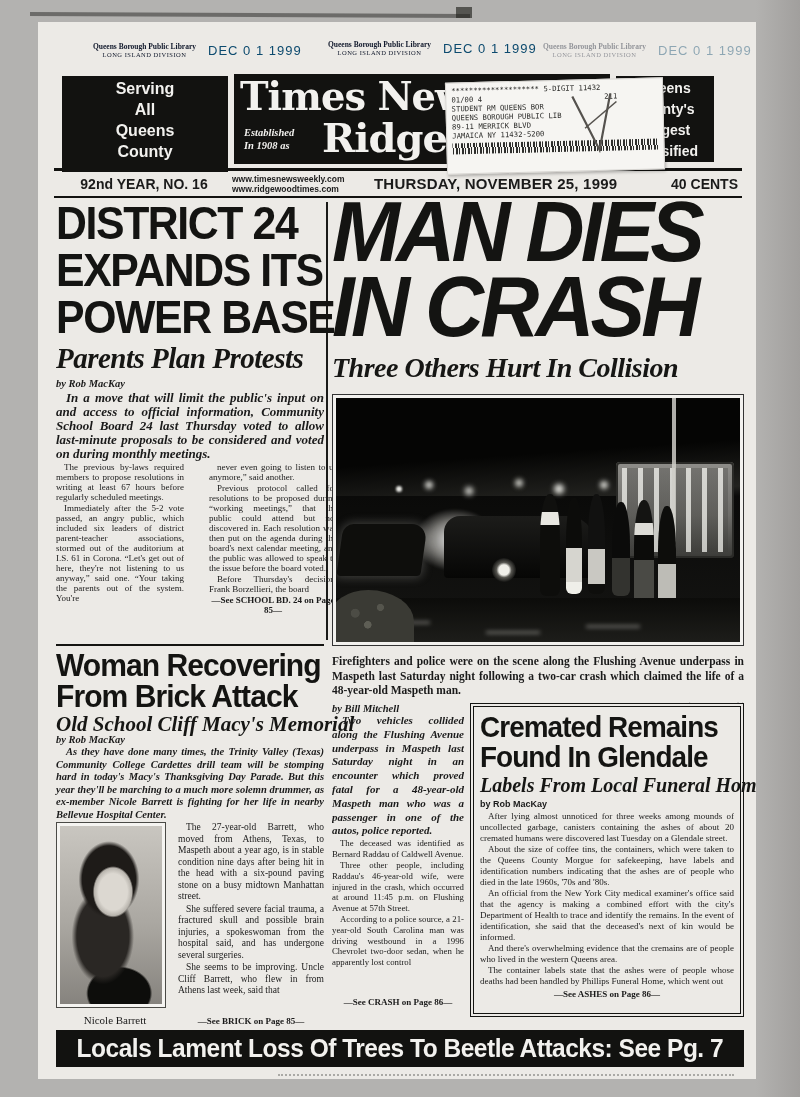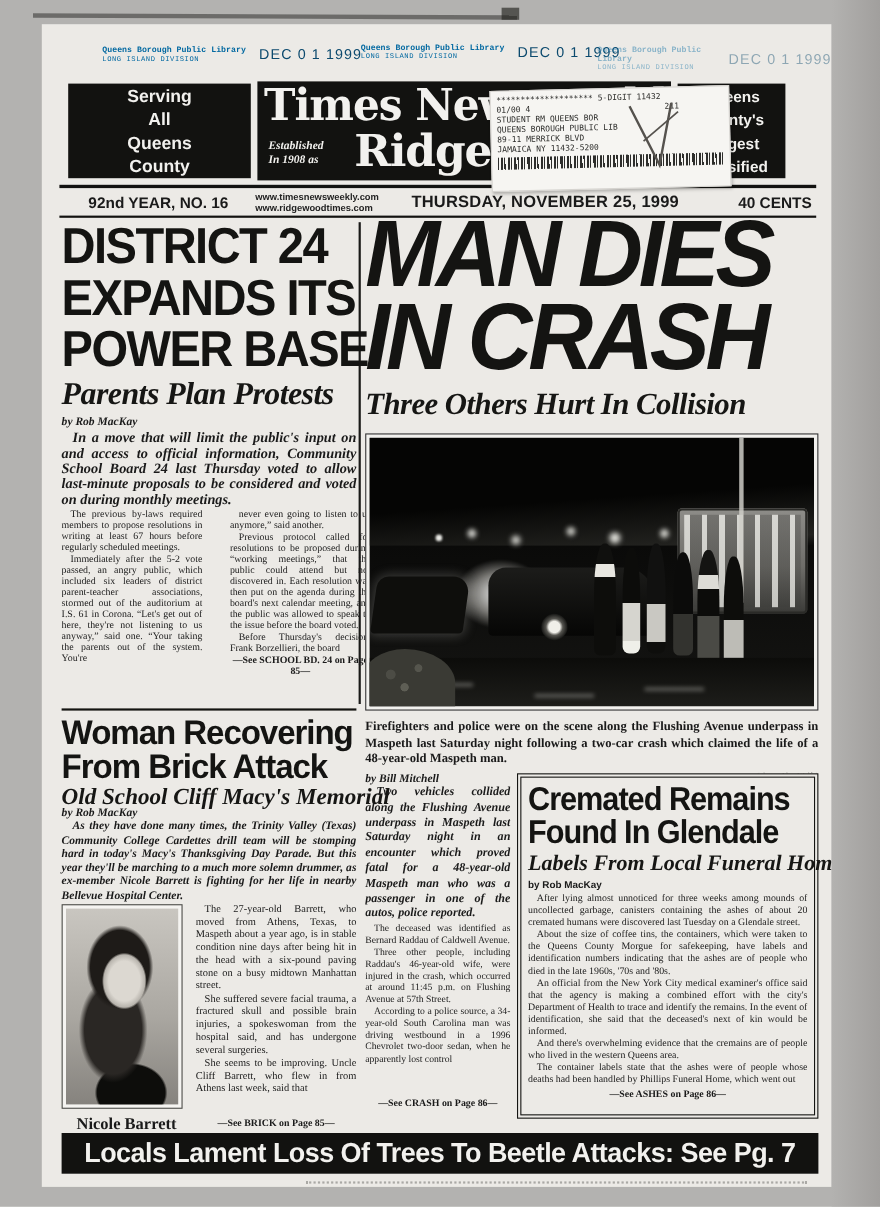--- a/index.html
+++ b/index.html
@@ -6,32 +6,32 @@
   html,body { width:800px; height:1097px; }
   body { background:#b3b2b0; font-family:"Liberation Serif",serif; color:#1a1a1a; position:relative; overflow:hidden; }
   .paper { position:absolute; left:38px; top:22px; width:718px; height:1057px; background:#eceae6; }
   .edge-right { position:absolute; right:0; top:0; width:44px; height:1097px; background:linear-gradient(90deg,#b3b2b0,#a19f9d); }
   .smudge1 { position:absolute; left:30px; top:13px; width:440px; height:4px; background:#32322f; opacity:.55; transform:rotate(.25deg); }
   .smudge2 { position:absolute; left:456px; top:7px; width:16px; height:11px; background:#23231f; opacity:.65; }
 
   
   .stamps { position:absolute; left:0; top:16px; width:718px; height:34px; }
   .stamp { position:absolute; display:flex; gap:12px; align-items:center; }
-  .stamp-text { font-family:Liberation Mono, monospace; color:#0369a1; }
+  .stamp-text { font-family:Liberation Serif, serif; color:#0f172a; text-align:center; }
   .stamp-lib { font-size:7.5px; font-weight:bold; }
   .stamp-div { font-size:6.5px; letter-spacing:.5px; }
   .stamp-date { font-family:"Liberation Sans",sans-serif; font-weight:normal; font-size:13px; color:#0c4a6e; letter-spacing:1px; white-space:nowrap; }
   .stamp.s1 { left:55px; top:4px; }
   .stamp.s2 { left:290px; top:2px; }
   .stamp.s3 { left:505px; top:4px; opacity:.42; }
 
   
   .masthead { position:absolute; left:0; top:52px; width:718px; height:90px; }
   .mbox { position:absolute; background:#121210; color:#f2f1ee; text-align:center; font-family:"Liberation Sans",sans-serif; font-weight:bold; }
-  .mbox-left { left:24px; top:2px; width:166px; height:86px; font-size:16px; line-height:21px; padding-top:2px; }
+  .mbox-left { left:24px; top:2px; width:166px; height:96px; font-size:16px; line-height:21px; padding-top:2px; }
   .mbox-center { left:196px; top:0; width:376px; height:90px; font-family:"DejaVu Serif",serif; }
   .mbox-right { left:578px; top:2px; width:98px; height:86px; font-size:14px; line-height:21px; padding-top:2px; }
   .mast-title { position:absolute; left:6px; top:0px; width:364px; font-size:40px; line-height:44px; font-weight:bold; white-space:nowrap; letter-spacing:-1px; transform:scaleX(.96); transform-origin:left; }
   .mast-sub { position:absolute; left:88px; top:42px; width:282px; font-size:40px; line-height:44px; font-weight:bold; text-align:right; white-space:nowrap; letter-spacing:-1px; }
   .mast-est { position:absolute; left:10px; top:52px; font-size:10.5px; font-style:italic; line-height:13px; font-family:"Liberation Serif",serif; text-align:left; }
 
   
   .mail-label { position:absolute; left:408px; top:58px; width:218px; height:92px; background:#f6f5f2; border:1px solid #d6d4d0; transform:rotate(-1.4deg); z-index:6; padding:3px 5px; font-family:"DejaVu Sans Mono",monospace; font-size:7.3px; line-height:9px; color:#2c2c2a; box-shadow:1px 2px 3px rgba(0,0,0,.25); }
   .mail-row2 { display:flex; justify-content:space-between; padding-right:40px; }
   .barcode { margin-top:3px; height:11px; background:repeating-linear-gradient(90deg,#2e2e2c 0 1px,transparent 1px 3px,#2e2e2c 3px 5px,transparent 5px 6px); }
@@ -72,21 +72,21 @@
   .brick-lede { position:absolute; left:18px; top:724px; width:268px; font-size:10.5px; line-height:12.5px; }
   .brick-photo { position:absolute; left:18px; top:800px; width:110px; height:186px; background:#f5f4f1; border:1px solid #4a4a46; padding:3px; }
   .portrait { width:102px; height:178px;
     background:
       radial-gradient(ellipse 26px 33px at 52% 37%, #dcd8d1 55%, #b8b4ad 72%, rgba(0,0,0,0) 78%),
       radial-gradient(ellipse 46px 58px at 48% 30%, #1e1b18 58%, rgba(0,0,0,0) 66%),
       radial-gradient(ellipse 52px 80px at 42% 62%, #2a2724 50%, rgba(0,0,0,0) 60%),
       radial-gradient(ellipse 44px 36px at 58% 94%, #0d0d0b 70%, rgba(0,0,0,0) 75%),
       linear-gradient(180deg,#c9c6c0 0%,#aaa7a1 55%,#86837e 100%);
   }
-  .brick-photo-cap { position:absolute; left:18px; top:992px; width:118px; text-align:center; font-weight:bold; font-size:15px; }
+  .brick-photo-cap { position:absolute; left:18px; top:992px; width:118px; text-align:center; font-weight:normal; font-size:11px; }
   .brick-body { position:absolute; left:140px; top:800px; width:146px; }
   .brick-body .bodyblock { height:192px; overflow:hidden; }
   .brick-body p { font-size:9.5px; line-height:11.5px; text-align:justify; text-indent:8px; margin-bottom:1px; }
   .brick-jump { margin-top:2px; }
 
   
   .crash-h { position:absolute; left:294px; top:172px; width:412px; font-size:86px; line-height:75px; font-style:italic; letter-spacing:-4px; transform:scaleX(.95); transform-origin:left; }
   .crash-sub { position:absolute; left:294px; top:330px; font-size:28px; letter-spacing:-.5px; }
   .crash-photo { position:absolute; left:294px; top:372px; width:412px; height:252px; background:#f2f1ee; border:1px solid #333; padding:3px; }
   .scene { position:relative; width:404px; height:244px; background:linear-gradient(180deg,#121210 0%,#0a0a09 40%,#151513 100%); overflow:hidden; }
@@ -297,21 +297,21 @@
   </div>
 
   <div class="mitchell">
     <div class="bodyblock">
       <div class="byline">by Bill Mitchell</div>
       <div class="lede mitchell-lede">
         <p>Two vehicles collided along the Flushing Avenue underpass in Maspeth last Saturday night in an encounter which proved fatal for a 48-year-old Maspeth man who was a passenger in one of the autos, police reported.</p>
       </div>
       <p class="body">The deceased was identified as Bernard Raddau of Caldwell Avenue.</p>
       <p class="body">Three other people, including Raddau's 46-year-old wife, were injured in the crash, which occurred at around 11:45 p.m. on Flushing Avenue at 57th Street.</p>
-      <p class="body">According to a police source, a 34-year-old South Carolina man was driving westbound in a 1996 Chevrolet two-door sedan, when he apparently lost control</p>
+      <p class="body">According to a police source, a 21-year-old South Carolina man was driving westbound in a 1996 Chevrolet two-door sedan, when he apparently lost control</p>
     </div>
     <div class="jump mitchell-jump">—See CRASH on Page 86—</div>
   </div>
 
   <div class="ashes">
     <div class="hl ashes-h">
       <div>Cremated Remains</div>
       <div>Found In Glendale</div>
     </div>
     <div class="subhead ashes-sub">Labels From Local Funeral Home</div>

